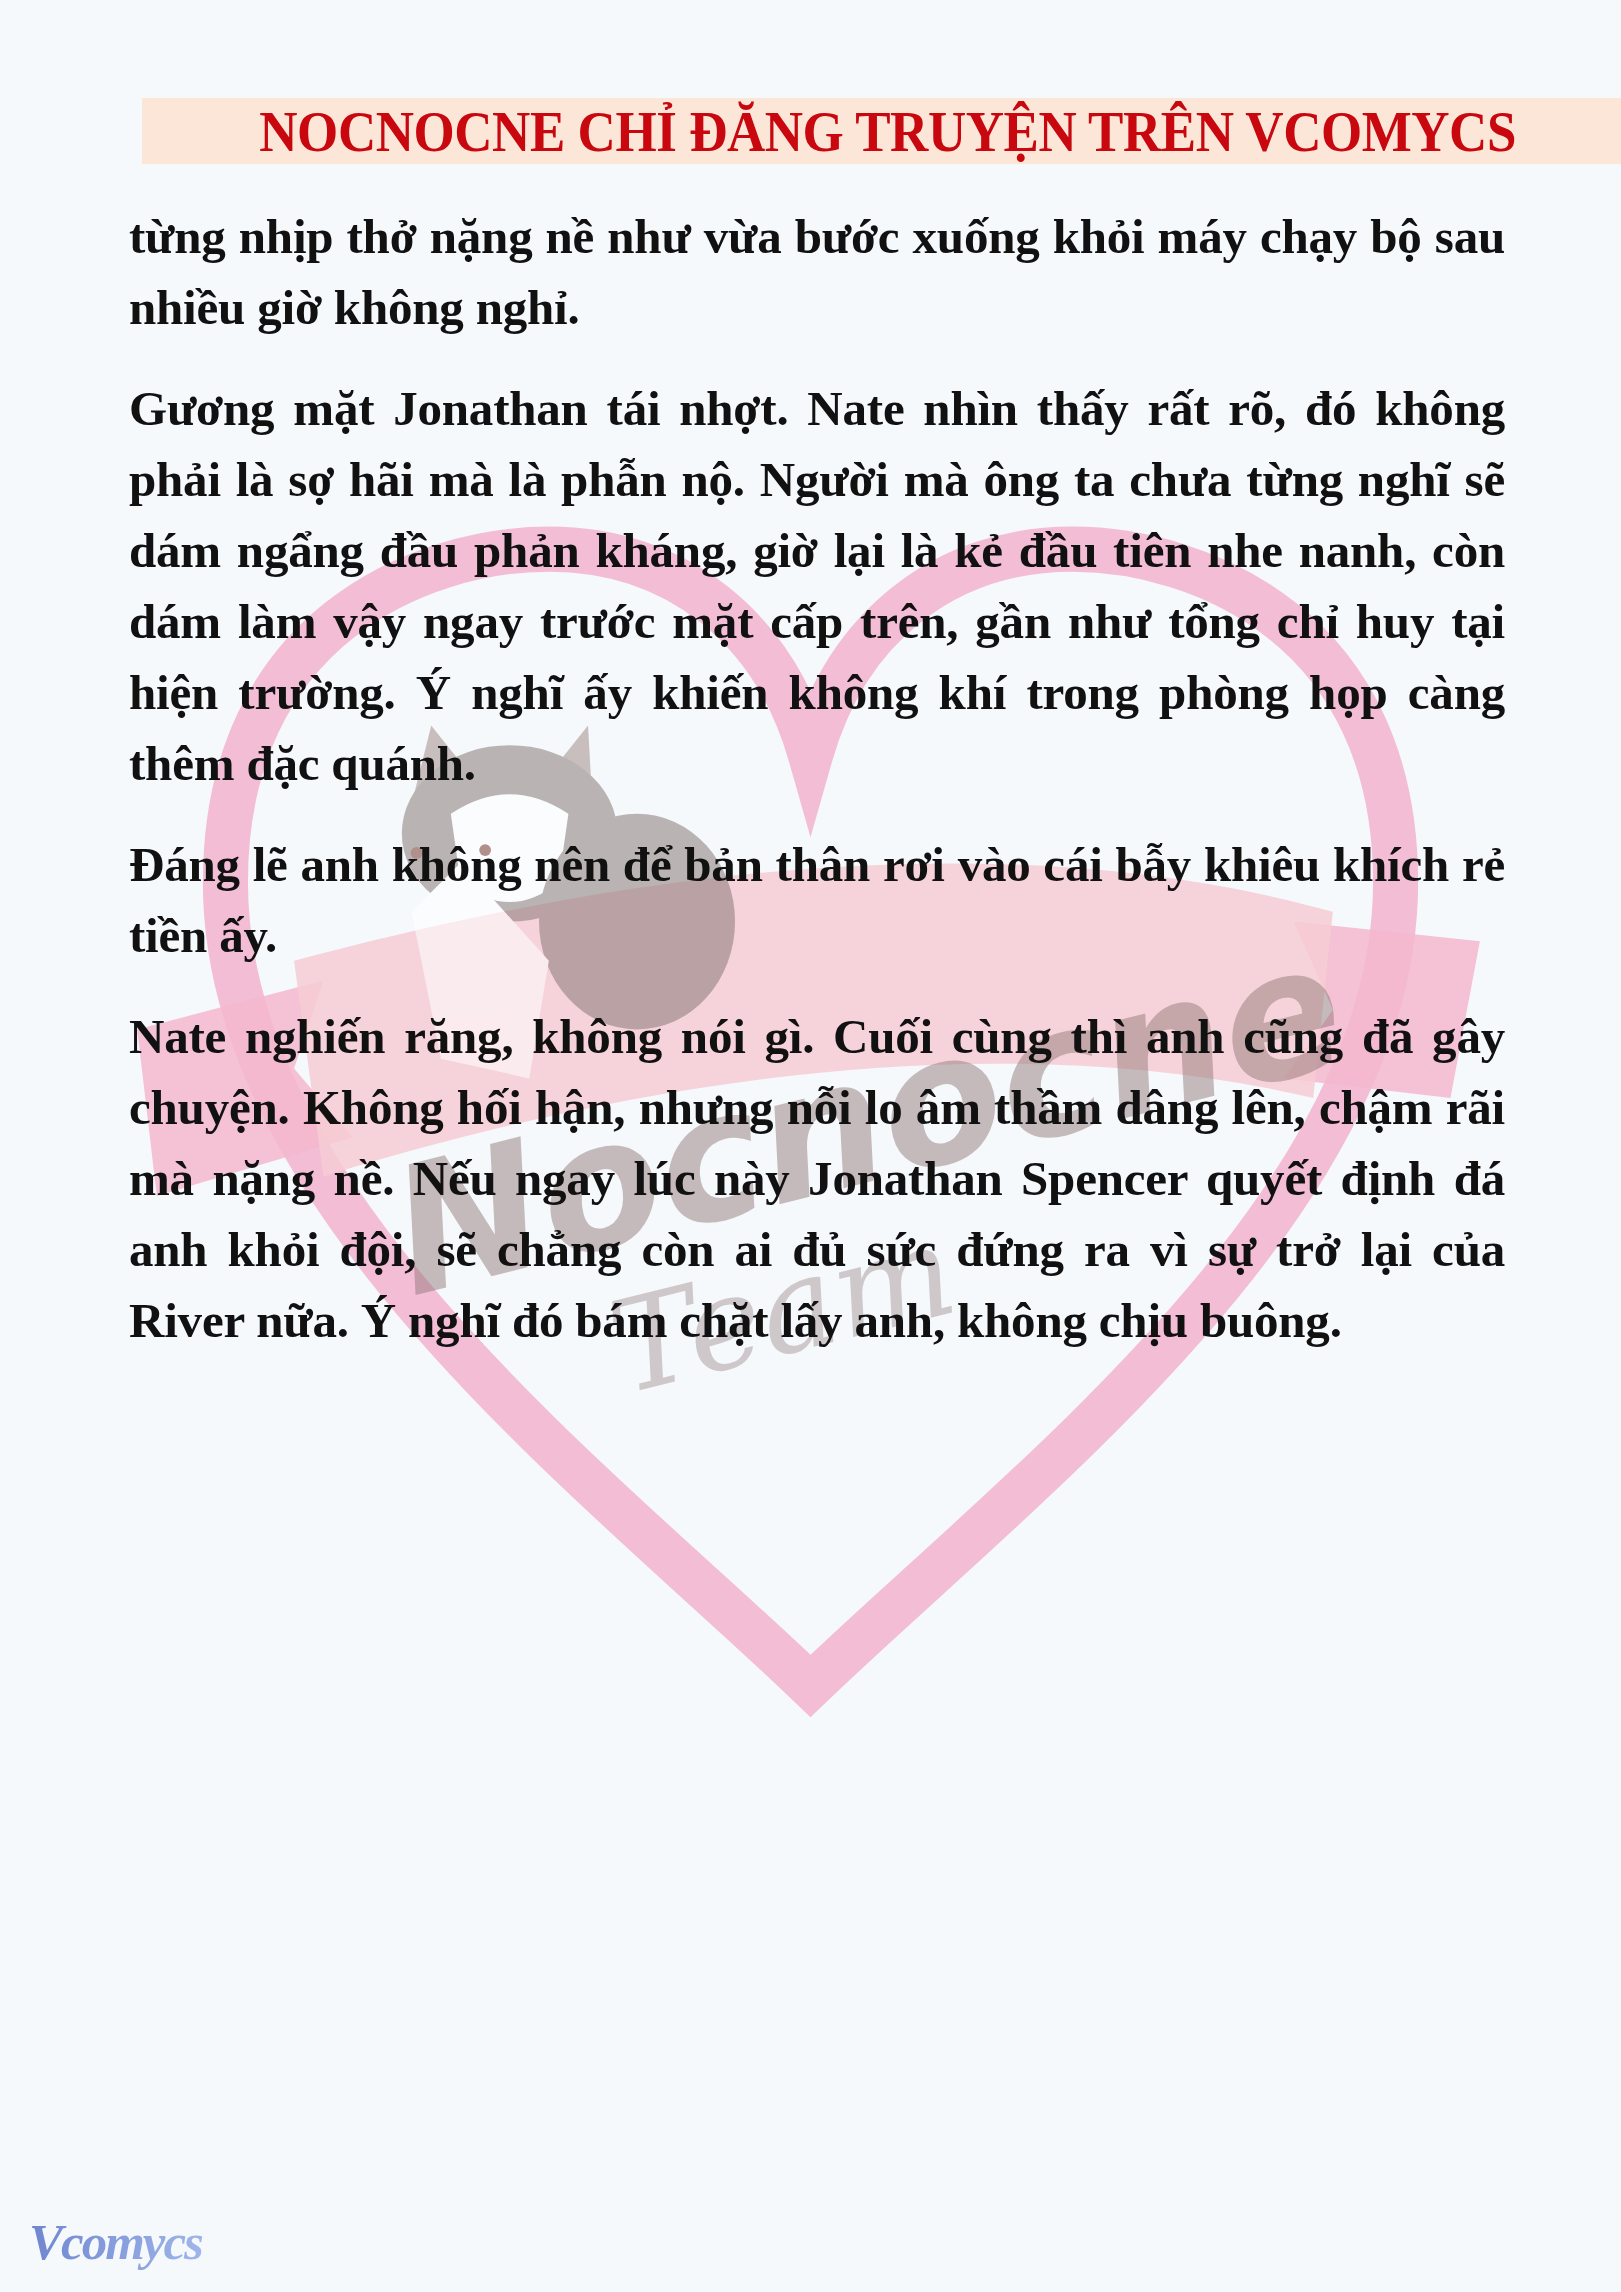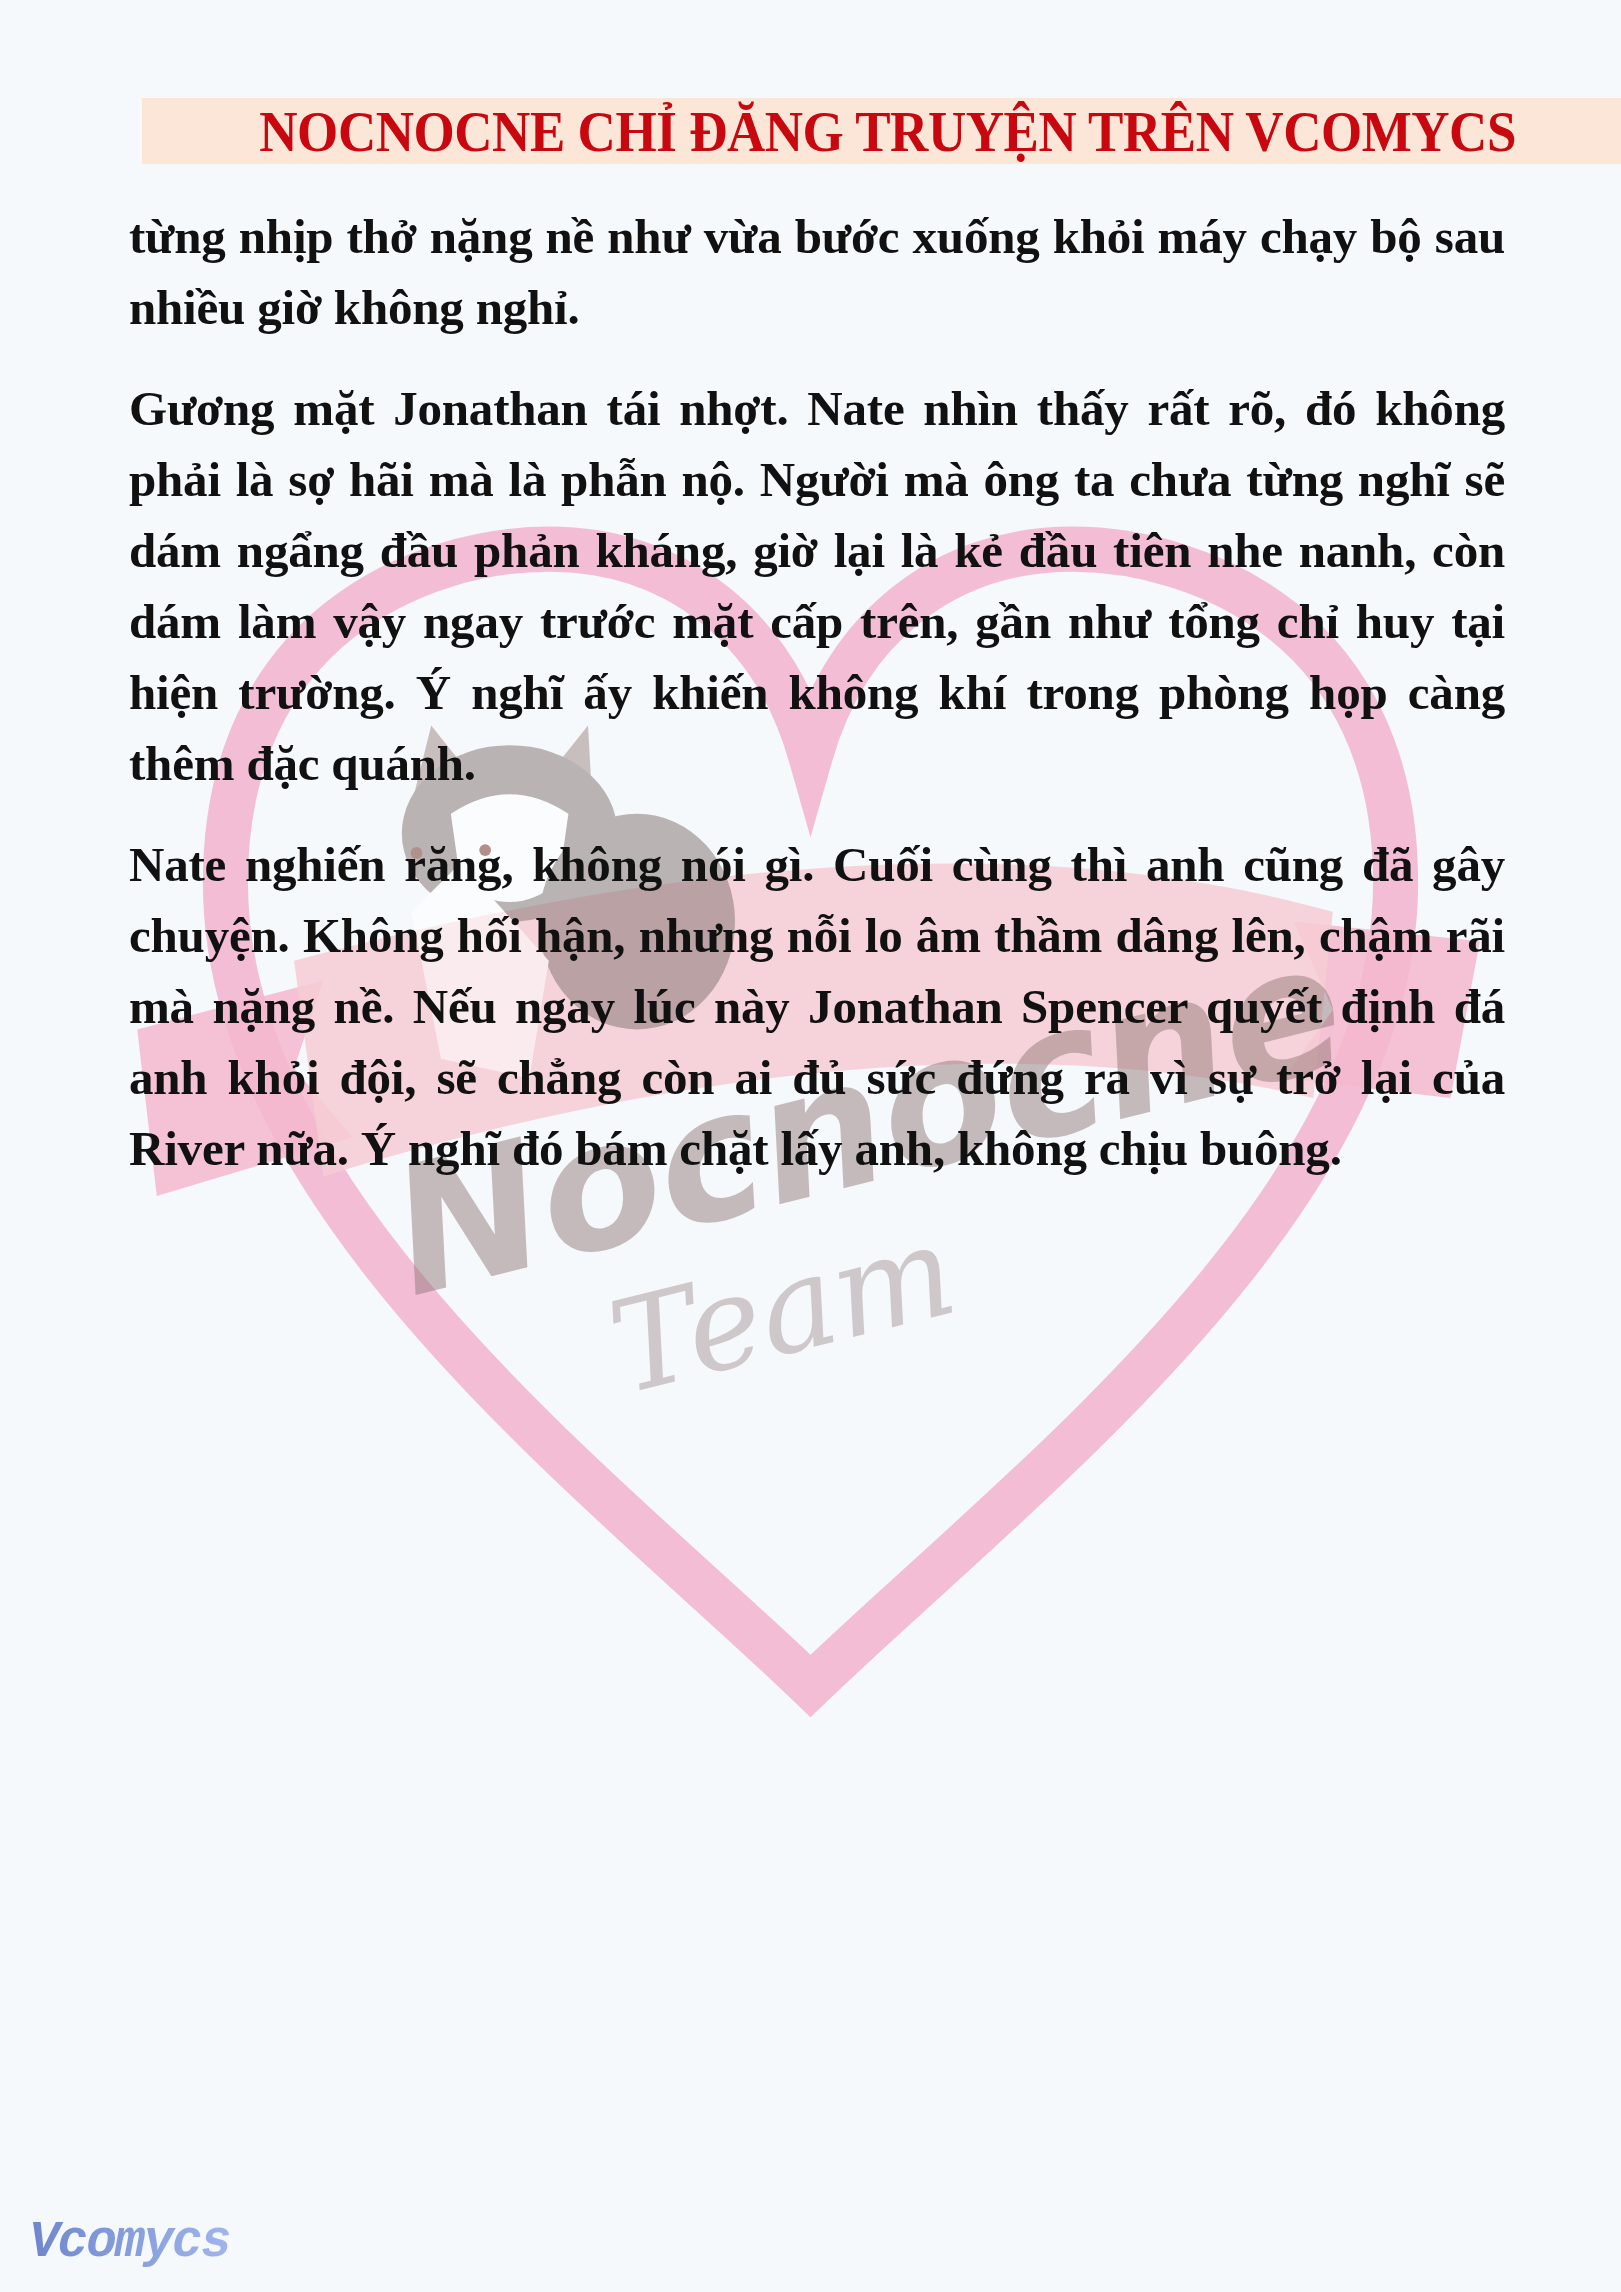--- a/index.html
+++ b/index.html
@@ -58,21 +58,21 @@
     }
     .footer-logo {
       position: absolute;
       left: 29px;
       top: 2207px;
       width: 216px;
       height: 71px;
       z-index: 2;
     }
     .footer-logo .logo-text {
-      font-family: Liberation Mono, monospace;
+      font-family: Liberation Serif, serif;
       font-weight: bold;
       font-style: italic;
       font-size: 51px;
       color: #7d95d6;
       letter-spacing: -2px;
       line-height: 71px;
       background: linear-gradient(90deg, #6f86cf, #9fb5ea);
       -webkit-background-clip: text;
       background-clip: text;
       -webkit-text-fill-color: transparent;
@@ -104,19 +104,20 @@
   <text x="620" y="1380" font-family="DejaVu Serif, serif" font-style="italic" font-size="130" fill="#8a7070" opacity="0.35" transform="rotate(-14 800 1330)">Team</text>
 </svg>
 
 <div class="header-banner">
   <span>NOCNOCNE CHỈ ĐĂNG TRUYỆN TRÊN VCOMYCS</span>
 </div>
 
 <div class="content">
   <p>từng nhịp thở nặng nề như vừa bước xuống khỏi máy chạy bộ sau nhiều giờ không nghỉ.</p>
   <p>Gương mặt Jonathan tái nhợt. Nate nhìn thấy rất rõ, đó không phải là sợ hãi mà là phẫn nộ. Người mà ông ta chưa từng nghĩ sẽ dám ngẩng đầu phản kháng, giờ lại là kẻ đầu tiên nhe nanh, còn dám làm vậy ngay trước mặt cấp trên, gần như tổng chỉ huy tại hiện trường. Ý nghĩ ấy khiến không khí trong phòng họp càng thêm đặc quánh.</p>
+  <p>Đáng lẽ anh không nên để bản thân rơi vào cái bẫy khiêu khích rẻ tiền ấy.</p>
   <p>Nate nghiến răng, không nói gì. Cuối cùng thì anh cũng đã gây chuyện. Không hối hận, nhưng nỗi lo âm thầm dâng lên, chậm rãi mà nặng nề. Nếu ngay lúc này Jonathan Spencer quyết định đá anh khỏi đội, sẽ chẳng còn ai đủ sức đứng ra vì sự trở lại của River nữa. Ý nghĩ đó bám chặt lấy anh, không chịu buông.</p>
 </div>
 
 <div class="footer-logo">
   <span class="logo-text">Vcomycs</span>
 </div>
 
 
 </body></html>

